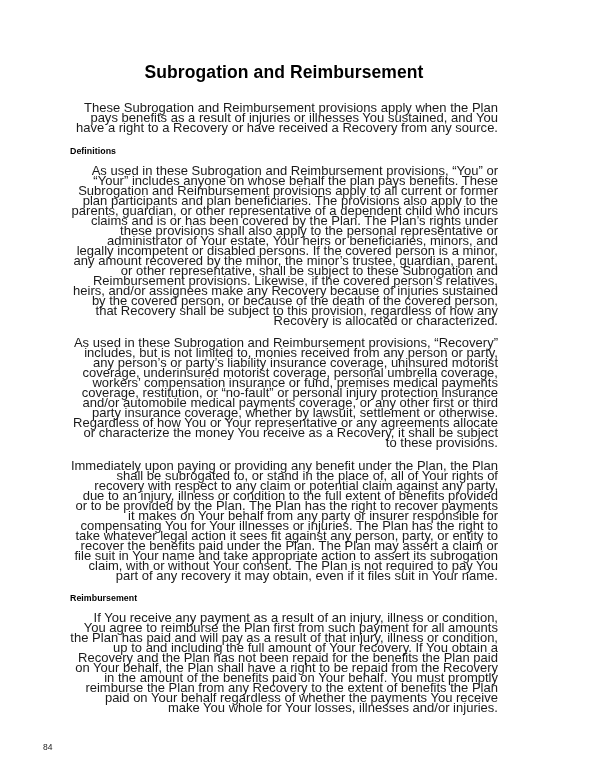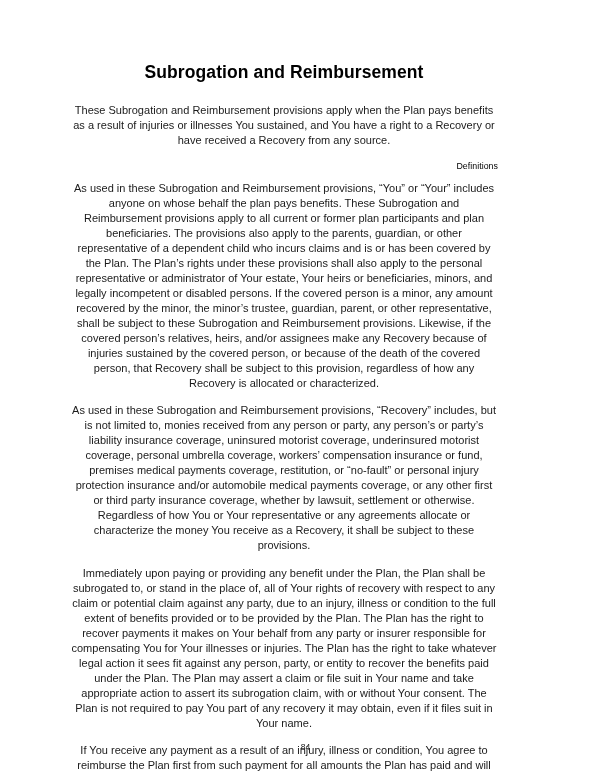--- a/index.html
+++ b/index.html
@@ -25,43 +25,41 @@
   .doc-title {
     font-size: 17.5px;
     font-weight: bold;
     text-align: center;
     letter-spacing: 0.1px;
     margin: 0 0 20px 0;
     color: #000000;
   }
   .section-heading {
     font-size: 8.8px;
-    font-weight: normal;
+    font-weight: bold;
     color: #000000;
     margin: 0 0 10px 0;
     letter-spacing: 0.05px;
-    text-align: right;
   }
   p.body-text {
-    font-size: 11px;
-    line-height: 15px;
+    font-size: 13px;
+    line-height: 10px;
     margin: 0 0 12.5px 0;
-    text-align: center;
+    text-align: right;
     color: #1a1a1a;
     letter-spacing: 0.01px;
   }
   .block {
     margin-bottom: 0;
   }
   .page-number {
     position: absolute;
     left: 0;
     right: 0;
     bottom: 24px;
-    text-align: center;
     font-size: 8.5px;
     color: #1a1a1a;
     margin-left: 43px;
   }
 </style>
 </head>
 <body>
 
 <div class="page">
 
@@ -73,20 +71,21 @@
     <h2 class="section-heading">Definitions</h2>
     <p class="body-text">As used in these Subrogation and Reimbursement provisions, “You” or “Your” includes anyone on whose behalf the plan pays benefits. These Subrogation and Reimbursement provisions apply to all current or former plan participants and plan beneficiaries. The provisions also apply to the parents, guardian, or other representative of a dependent child who incurs claims and is or has been covered by the Plan. The Plan’s rights under these provisions shall also apply to the personal representative or administrator of Your estate, Your heirs or beneficiaries, minors, and legally incompetent or disabled persons. If the covered person is a minor, any amount recovered by the minor, the minor’s trustee, guardian, parent, or other representative, shall be subject to these Subrogation and Reimbursement provisions. Likewise, if the covered person’s relatives, heirs, and/or assignees make any Recovery because of injuries sustained by the covered person, or because of the death of the covered person, that Recovery shall be subject to this provision, regardless of how any Recovery is allocated or characterized.</p>
     <p class="body-text">As used in these Subrogation and Reimbursement provisions, “Recovery” includes, but is not limited to, monies received from any person or party, any person’s or party’s liability insurance coverage, uninsured motorist coverage, underinsured motorist coverage, personal umbrella coverage, workers’ compensation insurance or fund, premises medical payments coverage, restitution, or “no-fault” or personal injury protection insurance and/or automobile medical payments coverage, or any other first or third party insurance coverage, whether by lawsuit, settlement or otherwise. Regardless of how You or Your representative or any agreements allocate or characterize the money You receive as a Recovery, it shall be subject to these provisions.</p>
   </div>
 
   <div class="block">
     <p class="body-text">Immediately upon paying or providing any benefit under the Plan, the Plan shall be subrogated to, or stand in the place of, all of Your rights of recovery with respect to any claim or potential claim against any party, due to an injury, illness or condition to the full extent of benefits provided or to be provided by the Plan. The Plan has the right to recover payments it makes on Your behalf from any party or insurer responsible for compensating You for Your illnesses or injuries. The Plan has the right to take whatever legal action it sees fit against any person, party, or entity to recover the benefits paid under the Plan. The Plan may assert a claim or file suit in Your name and take appropriate action to assert its subrogation claim, with or without Your consent. The Plan is not required to pay You part of any recovery it may obtain, even if it files suit in Your name.</p>
   </div>
 
   <div class="block">
+    <h2 class="section-heading">Reimbursement</h2>
     <p class="body-text">If You receive any payment as a result of an injury, illness or condition, You agree to reimburse the Plan first from such payment for all amounts the Plan has paid and will pay as a result of that injury, illness or condition, up to and including the full amount of Your recovery. If You obtain a Recovery and the Plan has not been repaid for the benefits the Plan paid on Your behalf, the Plan shall have a right to be repaid from the Recovery in the amount of the benefits paid on Your behalf. You must promptly reimburse the Plan from any Recovery to the extent of benefits the Plan paid on Your behalf regardless of whether the payments You receive make You whole for Your losses, illnesses and/or injuries.</p>
   </div>
 
   <div class="block">
   </div>
 
   <div class="page-number">84</div>
 
 </div>
 

